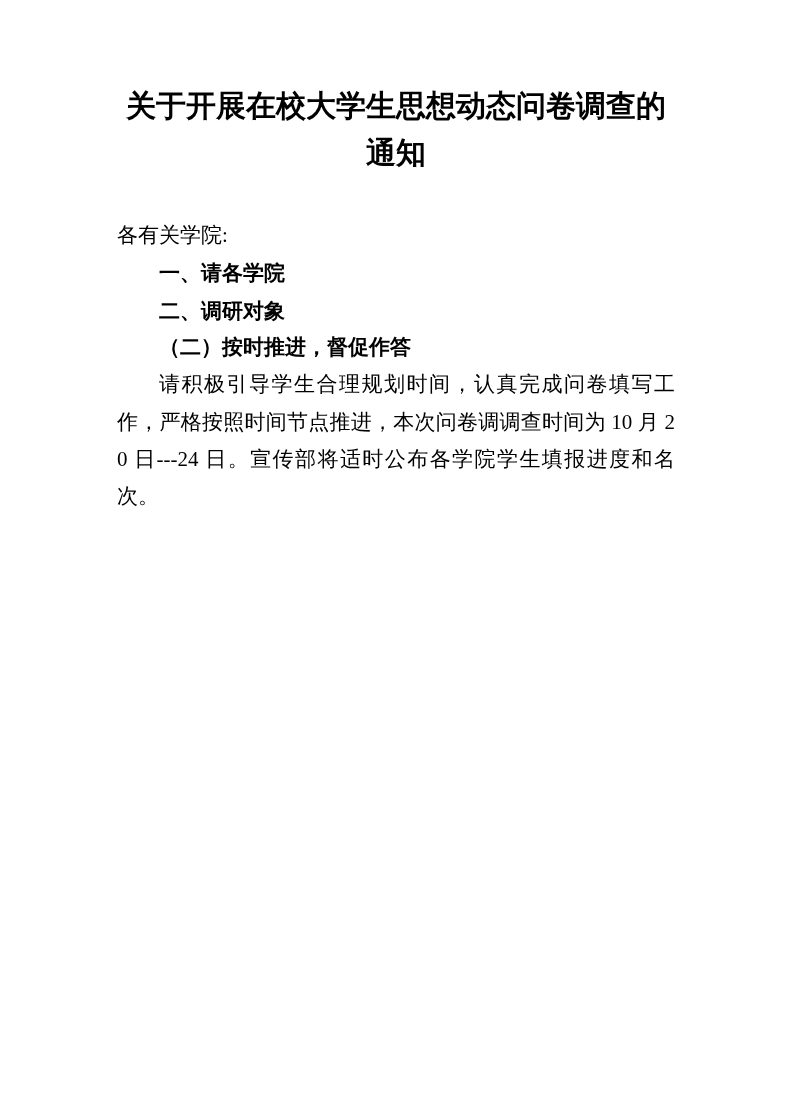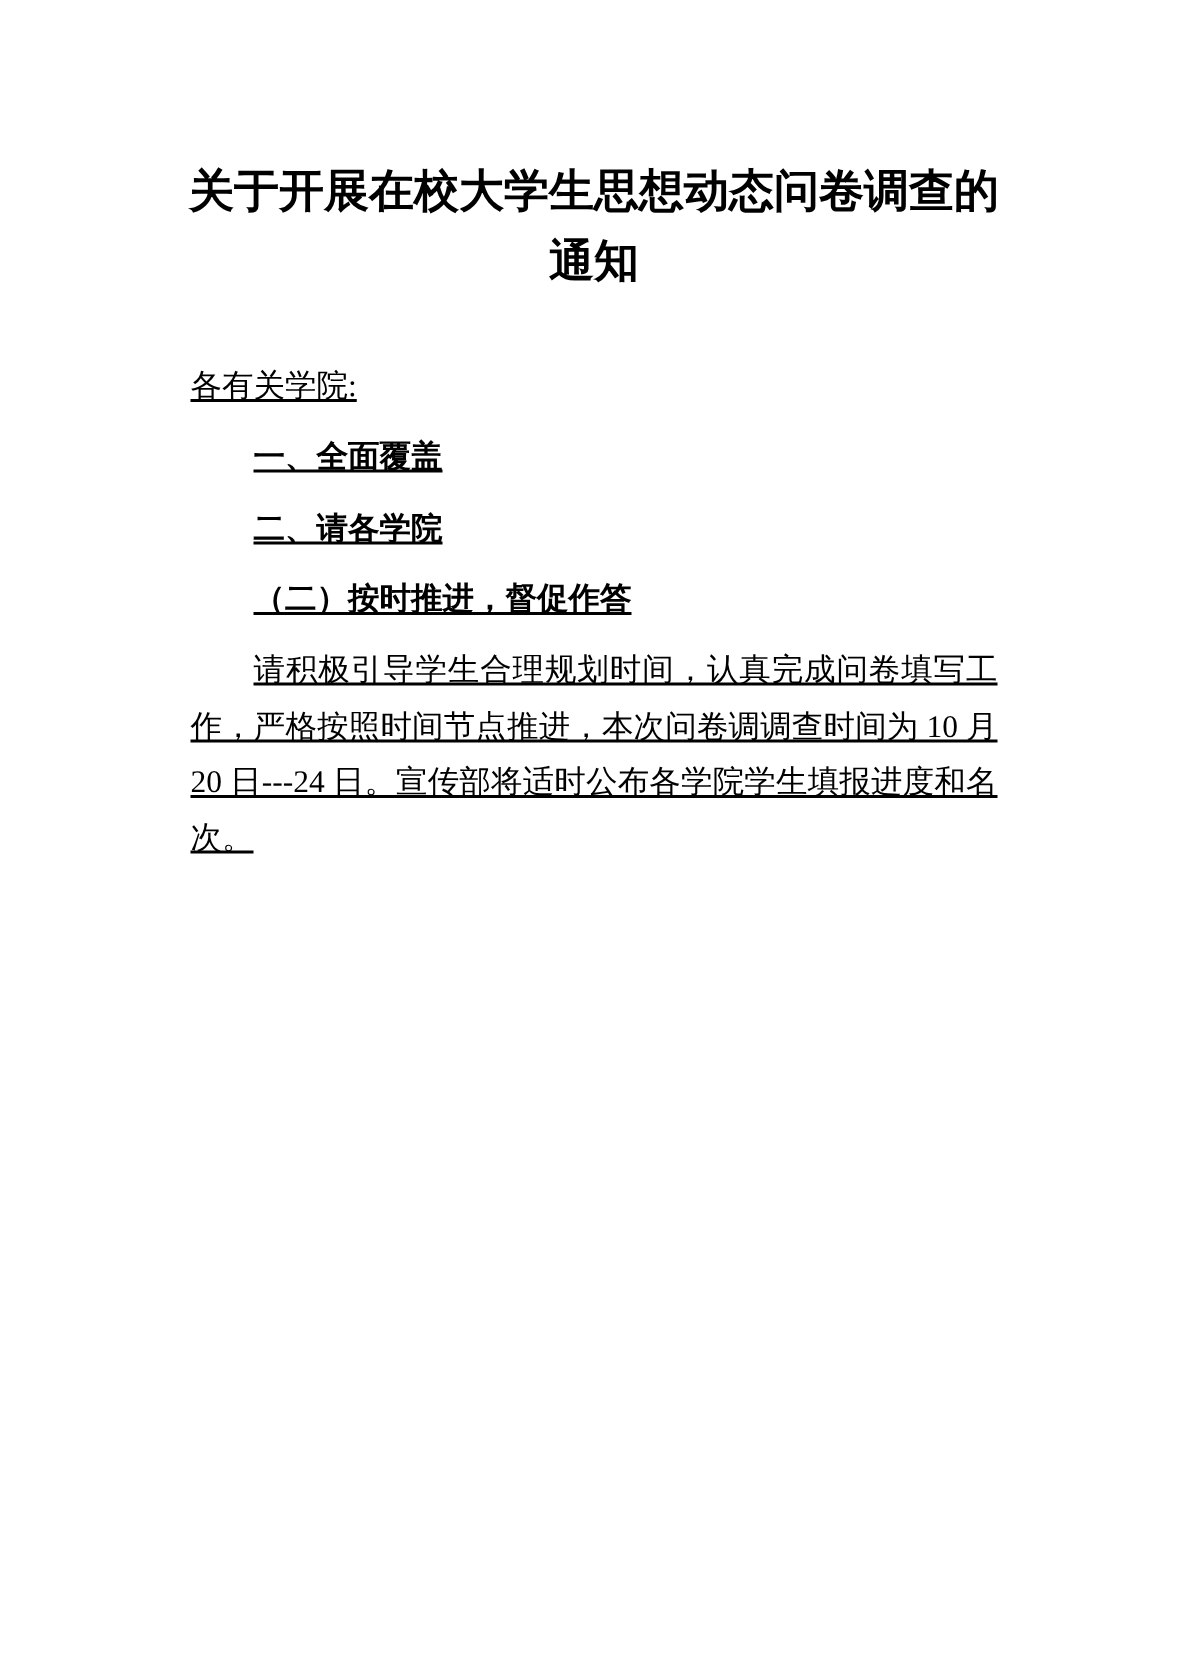--- a/index.html
+++ b/index.html
@@ -7,43 +7,42 @@
     padding: 0;
     background: #ffffff;
   }
   .page {
     position: relative;
     width: 794px;
     height: 1108px;
     box-sizing: border-box;
     background: #ffffff;
     color: #000000;
-    padding: 104px 119px 0 117px;
+    padding: 82px 119px 0 117px;
     overflow: hidden;
   }
   .doc-title {
     font-family: "Liberation Sans", "DejaVu Sans", sans-serif;
     font-weight: bold;
     font-size: 30px;
     line-height: 47px;
     text-align: center;
     margin: 0 0 41px 0;
     word-break: break-all;
   }
   .doc-body {
     font-family: "Liberation Serif", "DejaVu Serif", serif;
     font-size: 21px;
     line-height: 37.33px;
   }
   .doc-body p {
-    margin: 10px;
+    margin: 0;
     text-align: justify;
     text-justify: inter-character;
     word-break: break-all;
-    text-decoration: underline;
   }
   .salutation {
     text-indent: 0;
   }
   .para {
     text-indent: 2em;
   }
   .sec-heading {
     text-indent: 2em;
     font-family: "Liberation Sans", "DejaVu Sans", sans-serif;
@@ -60,24 +59,24 @@
 
 <div class="page">
 
   <h1 class="doc-title">关于开展在校大学生思想动态问卷调查的通知</h1>
 
   <div class="doc-body">
 
     <p class="salutation">各有关学院:</p>
 
 
-    <p class="sec-heading">一、全面覆盖</p>
+    <p class="sec-heading">一、请各学院</p>
 
 
-    <p class="sec-heading">二、请各学院</p>
+    <p class="sec-heading">二、调研对象</p>
 
 
 
     <p class="sub-heading">（二）按时推进，督促作答</p>
 
     <p class="para">请积极引导学生合理规划时间，认真完成问卷填写工作，严格按照时间节点推进，本次问卷调调查时间为 10 月 20 日---24 日。宣传部将适时公布各学院学生填报进度和名次。</p>
 
 
   </div>
 </div>

